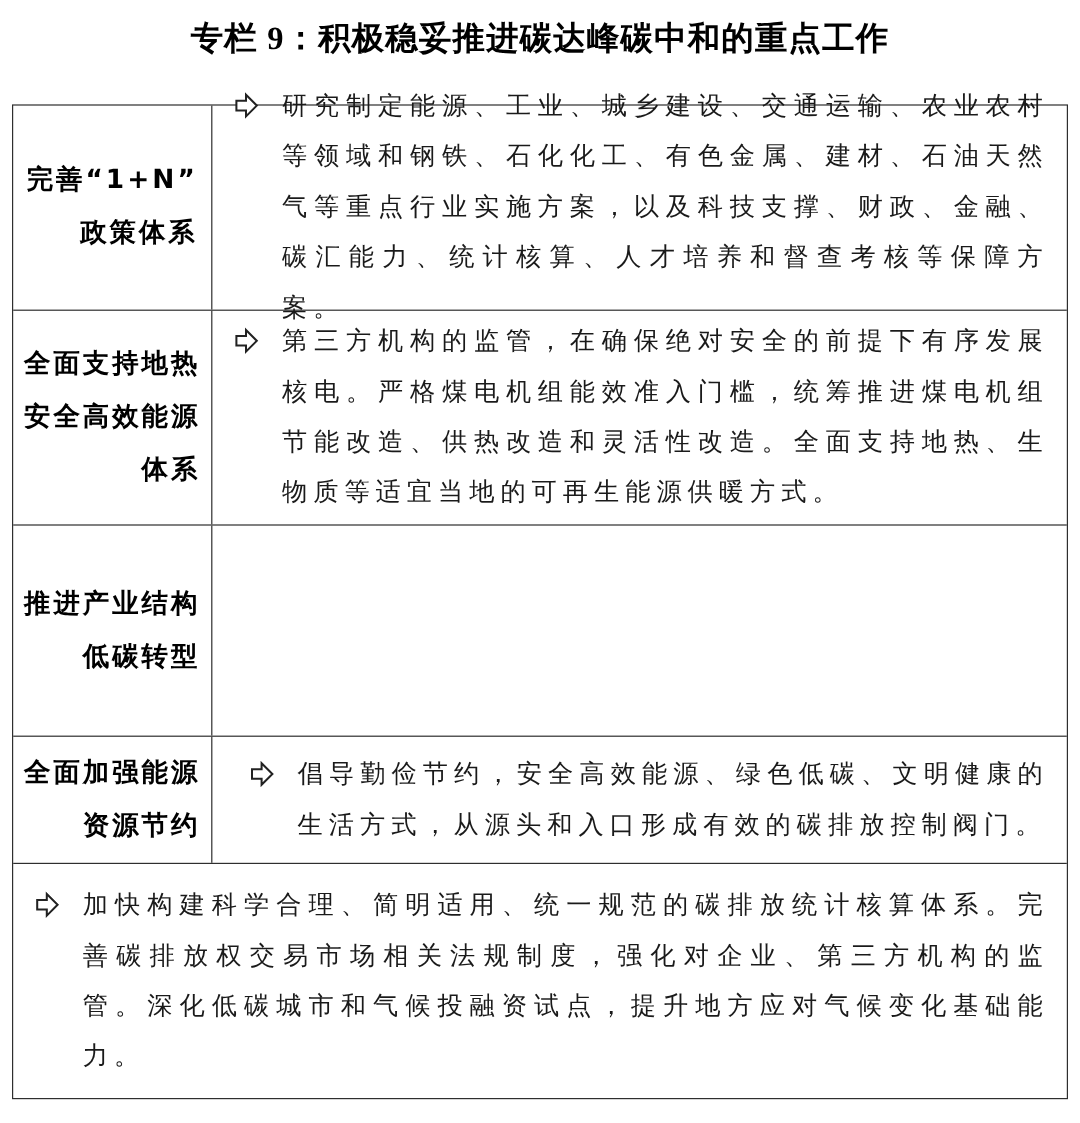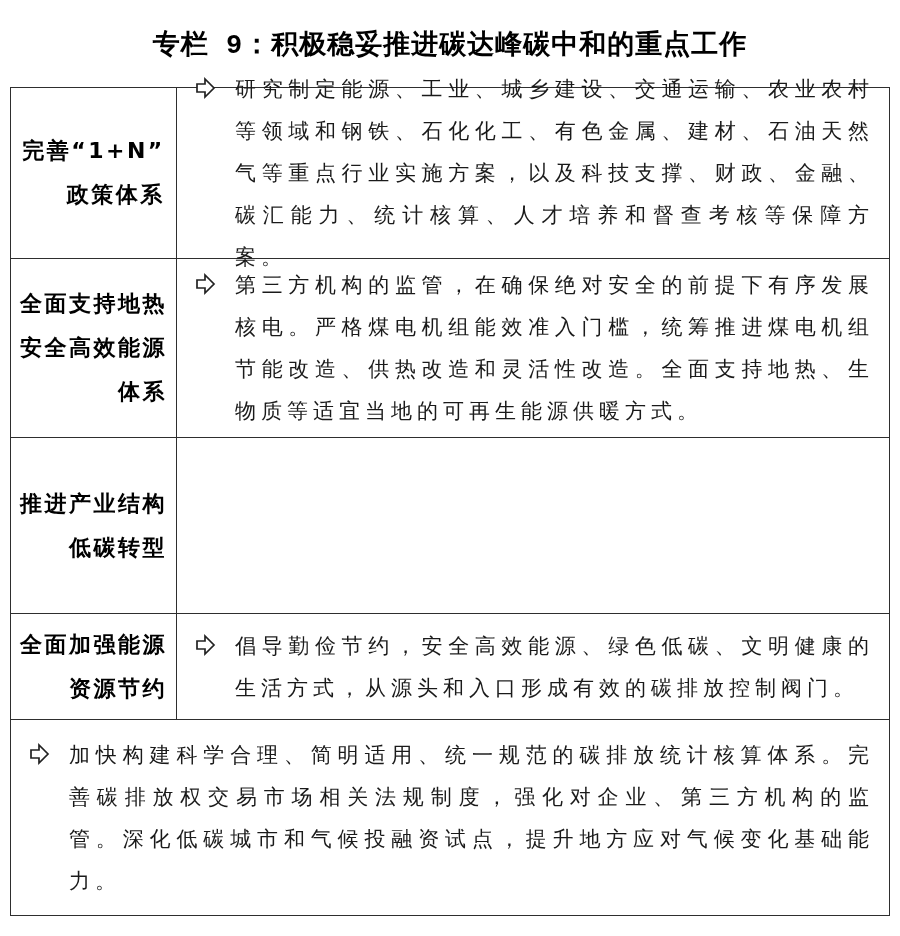--- a/index.html
+++ b/index.html
@@ -10,25 +10,25 @@
   .page {
     position: relative;
     width: 900px;
     height: 936px;
     background: #ffffff;
     font-family: "Liberation Sans", sans-serif;
     color: #111111;
     overflow: hidden;
   }
   .title {
-    margin: 12px;
+    margin: 0;
     padding-top: 14px;
     height: 48px;
     text-align: center;
-    font-family: Liberation Mono, monospace;
+    font-family: Liberation Serif, serif;
     font-size: 27px;
     font-weight: bold;
     letter-spacing: 1px;
     color: #000000;
   }
   .box-table {
     position: absolute;
     left: 10px;
     top: 87px;
     width: 880px;
@@ -41,21 +41,21 @@
   .row {
     display: flex;
     flex-direction: row;
     border-bottom: 1.6px solid #2e2e2e;
     box-sizing: border-box;
   }
   .row:last-child { border-bottom: none; }
   .row.r1 { height: 171px; }
   .row.r2 { height: 179px; }
   .row.r3 { height: 176px; }
-  .row.r4 { height: 106px; }
+  .row.r4 { height: 106px; gap: 13px; }
   .row.r5 { flex: 1; }
   .cell-header {
     width: 166px;
     flex: 0 0 166px;
     border-right: 1.6px solid #2e2e2e;
     box-sizing: border-box;
     display: flex;
     align-items: center;
     justify-content: center;
     text-align: right;

